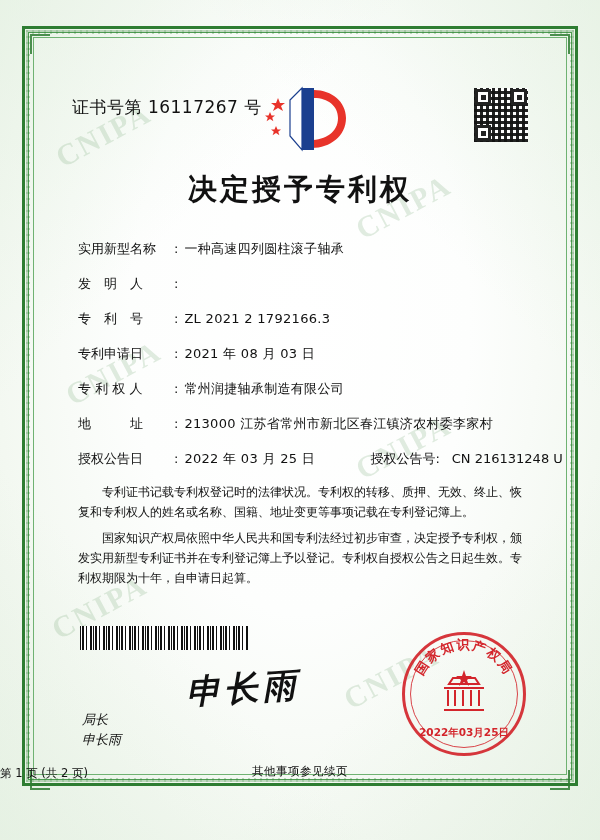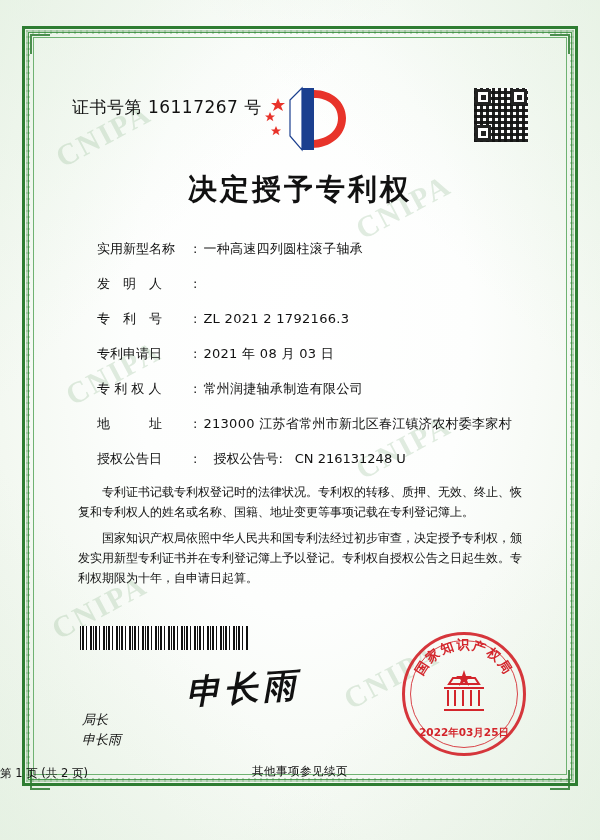--- a/index.html
+++ b/index.html
@@ -161,21 +161,20 @@
     font-size: 29px;
     letter-spacing: 3px;
     color: #111;
   }
 
   
   .fields {
     position: absolute;
     left: 78px; top: 240px;
     width: 446px;
-    margin-left: 19px;
   }
   .field-row {
     display: flex;
     align-items: baseline;
     margin-bottom: 17px;
     font-size: 13px;
     color: #111;
   }
   .field-label {
     width: 96px;
@@ -393,20 +392,21 @@
       <span class="field-value">常州润捷轴承制造有限公司</span>
     </div>
     <div class="field-row">
       <span class="field-label">地　　　址</span>
       <span class="field-colon">:</span>
       <span class="field-value">213000 江苏省常州市新北区春江镇济农村委李家村</span>
     </div>
     <div class="field-row dual">
       <span class="field-label">授权公告日</span>
       <span class="field-colon">:</span>
+      <span class="field-value">2022 年 03 月 25 日</span>
       <span class="sub-label">授权公告号</span>
       <span class="field-colon">:</span>
       <span class="sub-value">CN 216131248 U</span>
     </div>
   </div>
 
   <div class="paras">
     <p>专利证书记载专利权登记时的法律状况。专利权的转移、质押、无效、终止、恢复和专利权人的姓名或名称、国籍、地址变更等事项记载在专利登记簿上。</p>
     <p>国家知识产权局依照中华人民共和国专利法经过初步审查，决定授予专利权，颁发实用新型专利证书并在专利登记簿上予以登记。专利权自授权公告之日起生效。专利权期限为十年，自申请日起算。</p>
   </div>

